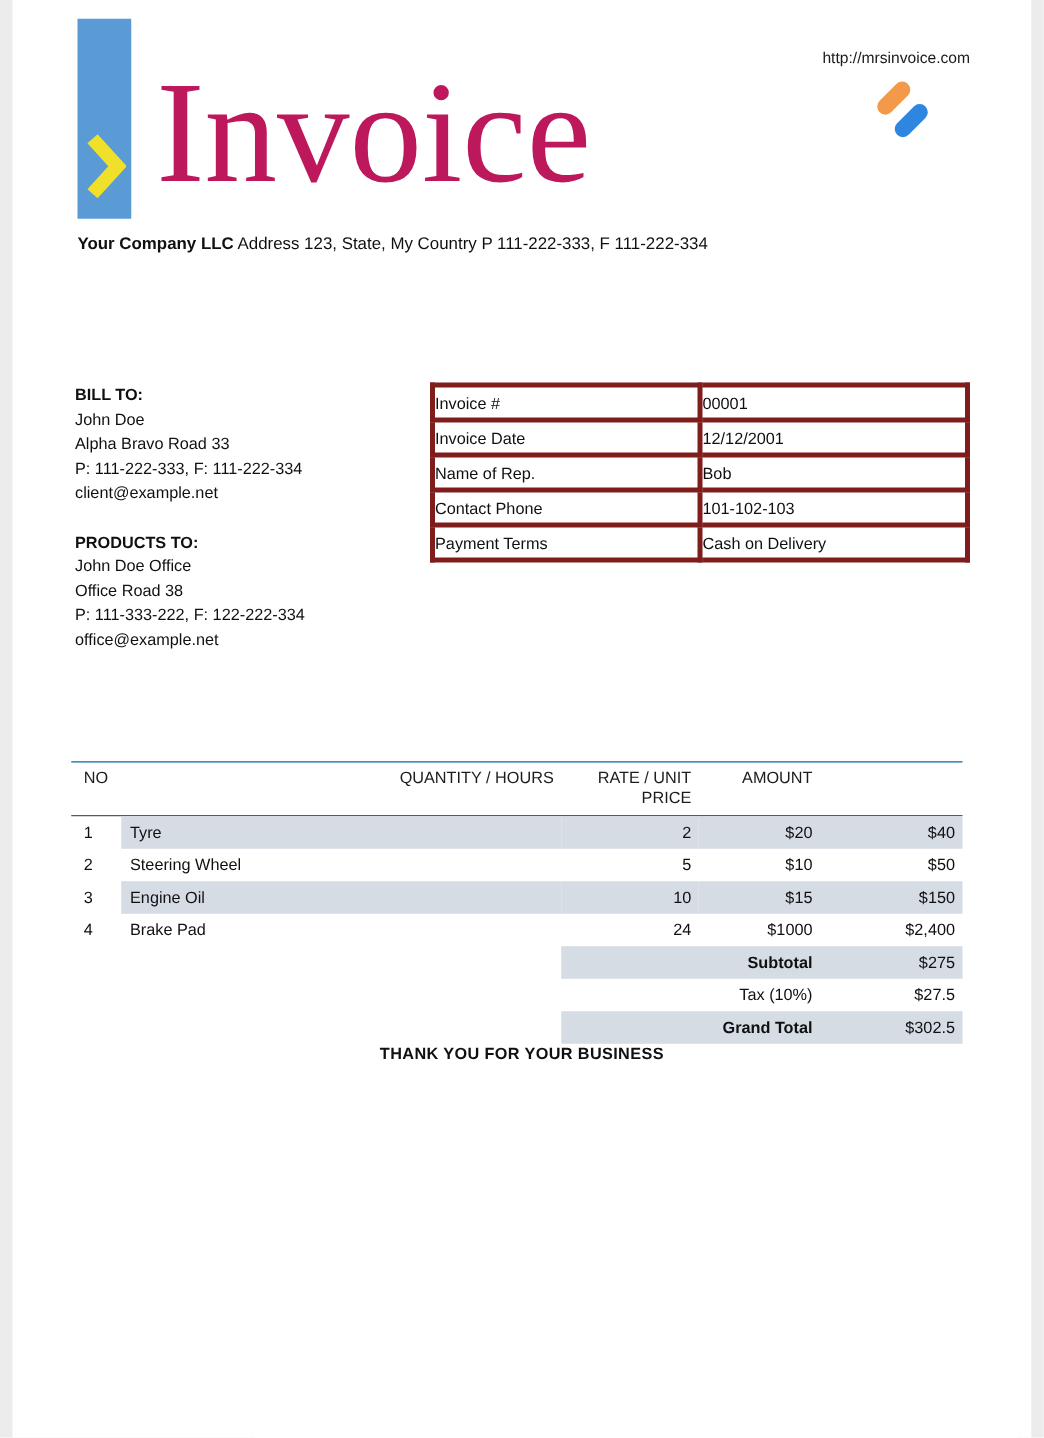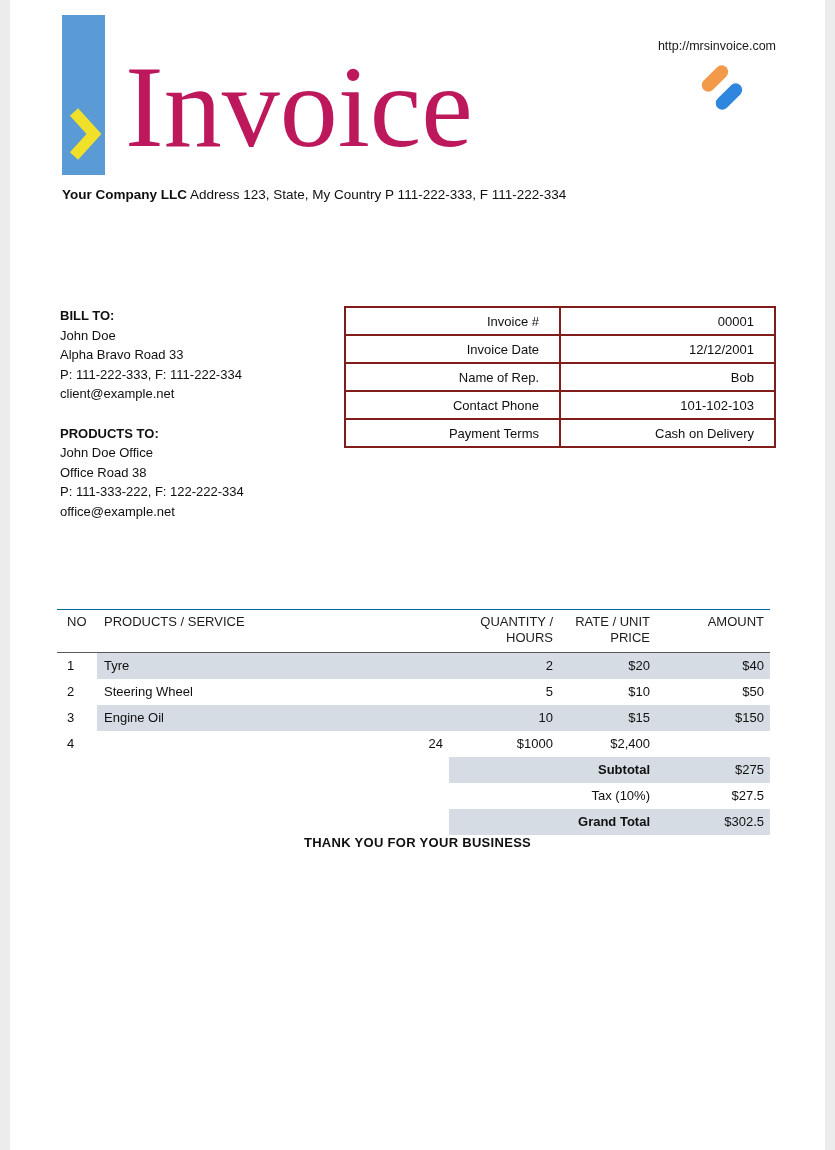--- a/index.html
+++ b/index.html
@@ -40,24 +40,24 @@
 
   
   .mid { display:flex; margin-top:104px; padding-left:50px; }
   .addresses { width:284px; font-size:13px; line-height:1.5; }
   .addr-block + .addr-block { margin-top:20px; }
   .addr-label { font-weight:bold; }
 
   .info-col { width:432px; }
   .info-table { width:432px; border-collapse:collapse; font-size:13px; }
   .info-table td {
-    border:2px solid #7f1d1d;
+    border:4px solid #7f1d1d;
     height:28px; width:50%;
-    text-align:right; vertical-align:middle;
-    padding:0 20px;
+    text-align:left; vertical-align:middle;
+    padding:0 0;
   }
   .amount-due { text-align:center; margin-top:16px; font-size:18px; font-weight:bold; }
 
   
   .items { margin:88px 0 0 47px; width:713px; font-size:13px; }
   .items-header {
     display:grid;
     grid-template-columns:40px 352px 110px 97px 114px;
     border-top:1px solid #0369a1;
     border-bottom:1px solid #595959;
@@ -168,21 +168,20 @@
             <td>Cash on Delivery</td>
           </tr>
         </tbody>
       </table>
     </div>
   </div>
 
   <div class="items">
     <div class="items-header">
       <div class="h h-no">NO</div>
-      <div class="h h-prod">PRODUCTS / SERVICE</div>
       <div class="h h-qty">QUANTITY / HOURS</div>
       <div class="h h-rate">RATE / UNIT PRICE</div>
       <div class="h h-amt">AMOUNT</div>
     </div>
 
     <div class="item-row shaded">
       <div class="c c-no">1</div>
       <div class="c c-prod">Tyre</div>
       <div class="c c-qty">2</div>
       <div class="c c-rate">$20</div>
@@ -197,20 +196,21 @@
     </div>
     <div class="item-row shaded">
       <div class="c c-no">3</div>
       <div class="c c-prod">Engine Oil</div>
       <div class="c c-qty">10</div>
       <div class="c c-rate">$15</div>
       <div class="c c-amt">$150</div>
     </div>
     <div class="item-row">
       <div class="c c-no">4</div>
+      <div class="c c-prod">Brake Pad</div>
       <div class="c c-qty">24</div>
       <div class="c c-rate">$1000</div>
       <div class="c c-amt">$2,400</div>
     </div>
 
     <div class="summary">
       <div class="sum-row shaded">
         <div class="sum-label">Subtotal</div>
         <div class="sum-value">$275</div>
       </div>

